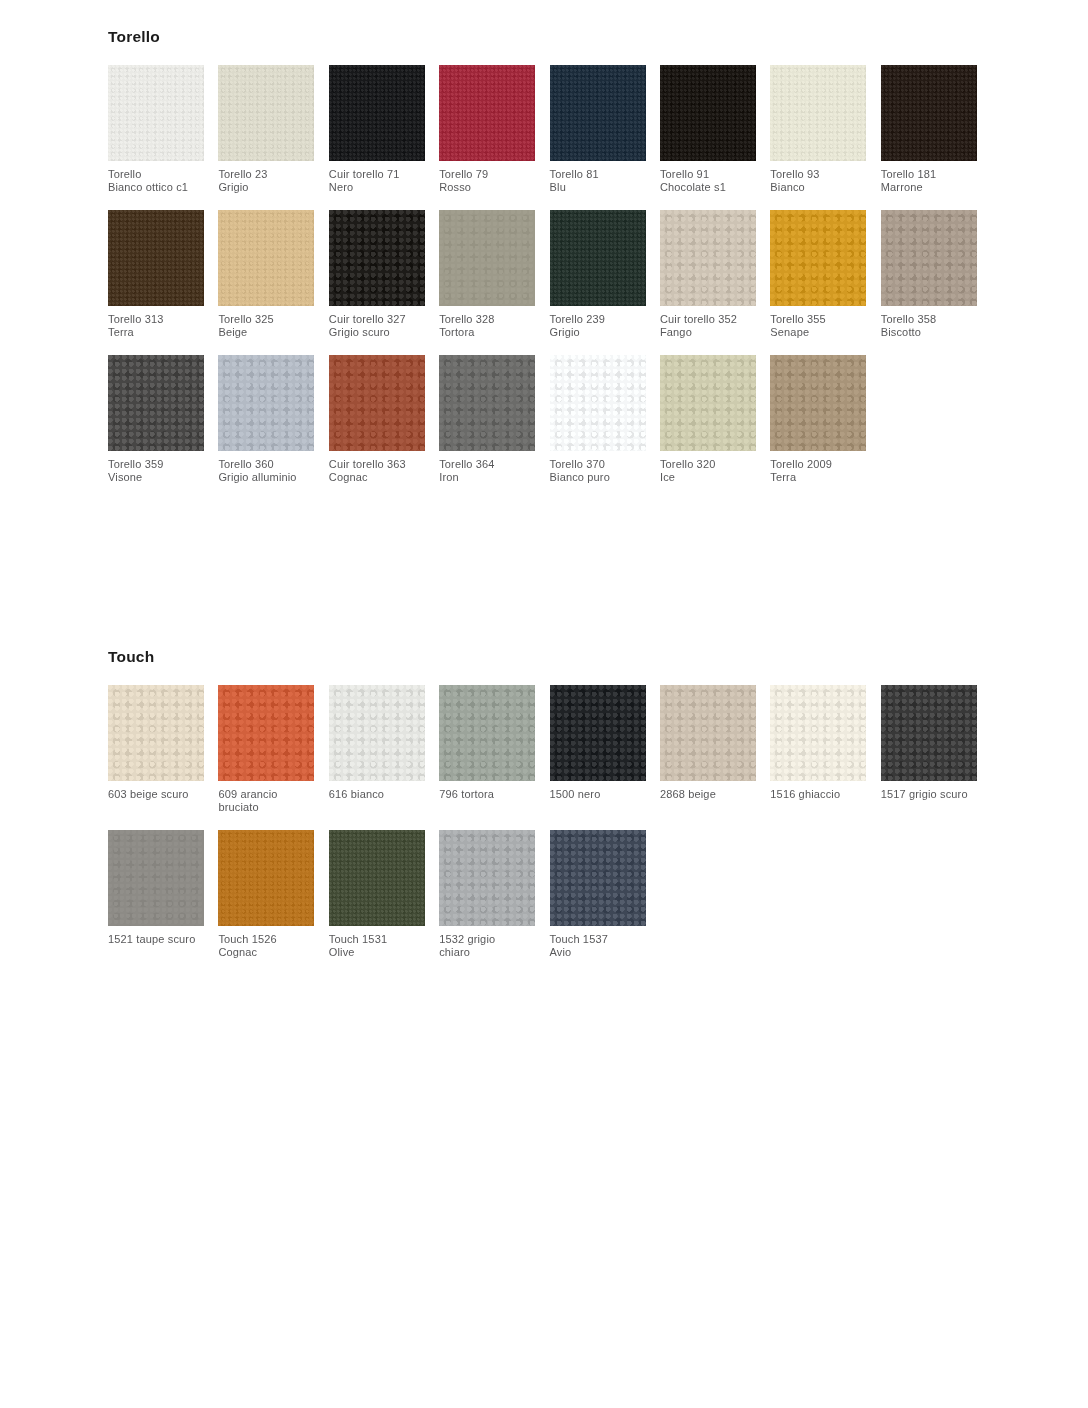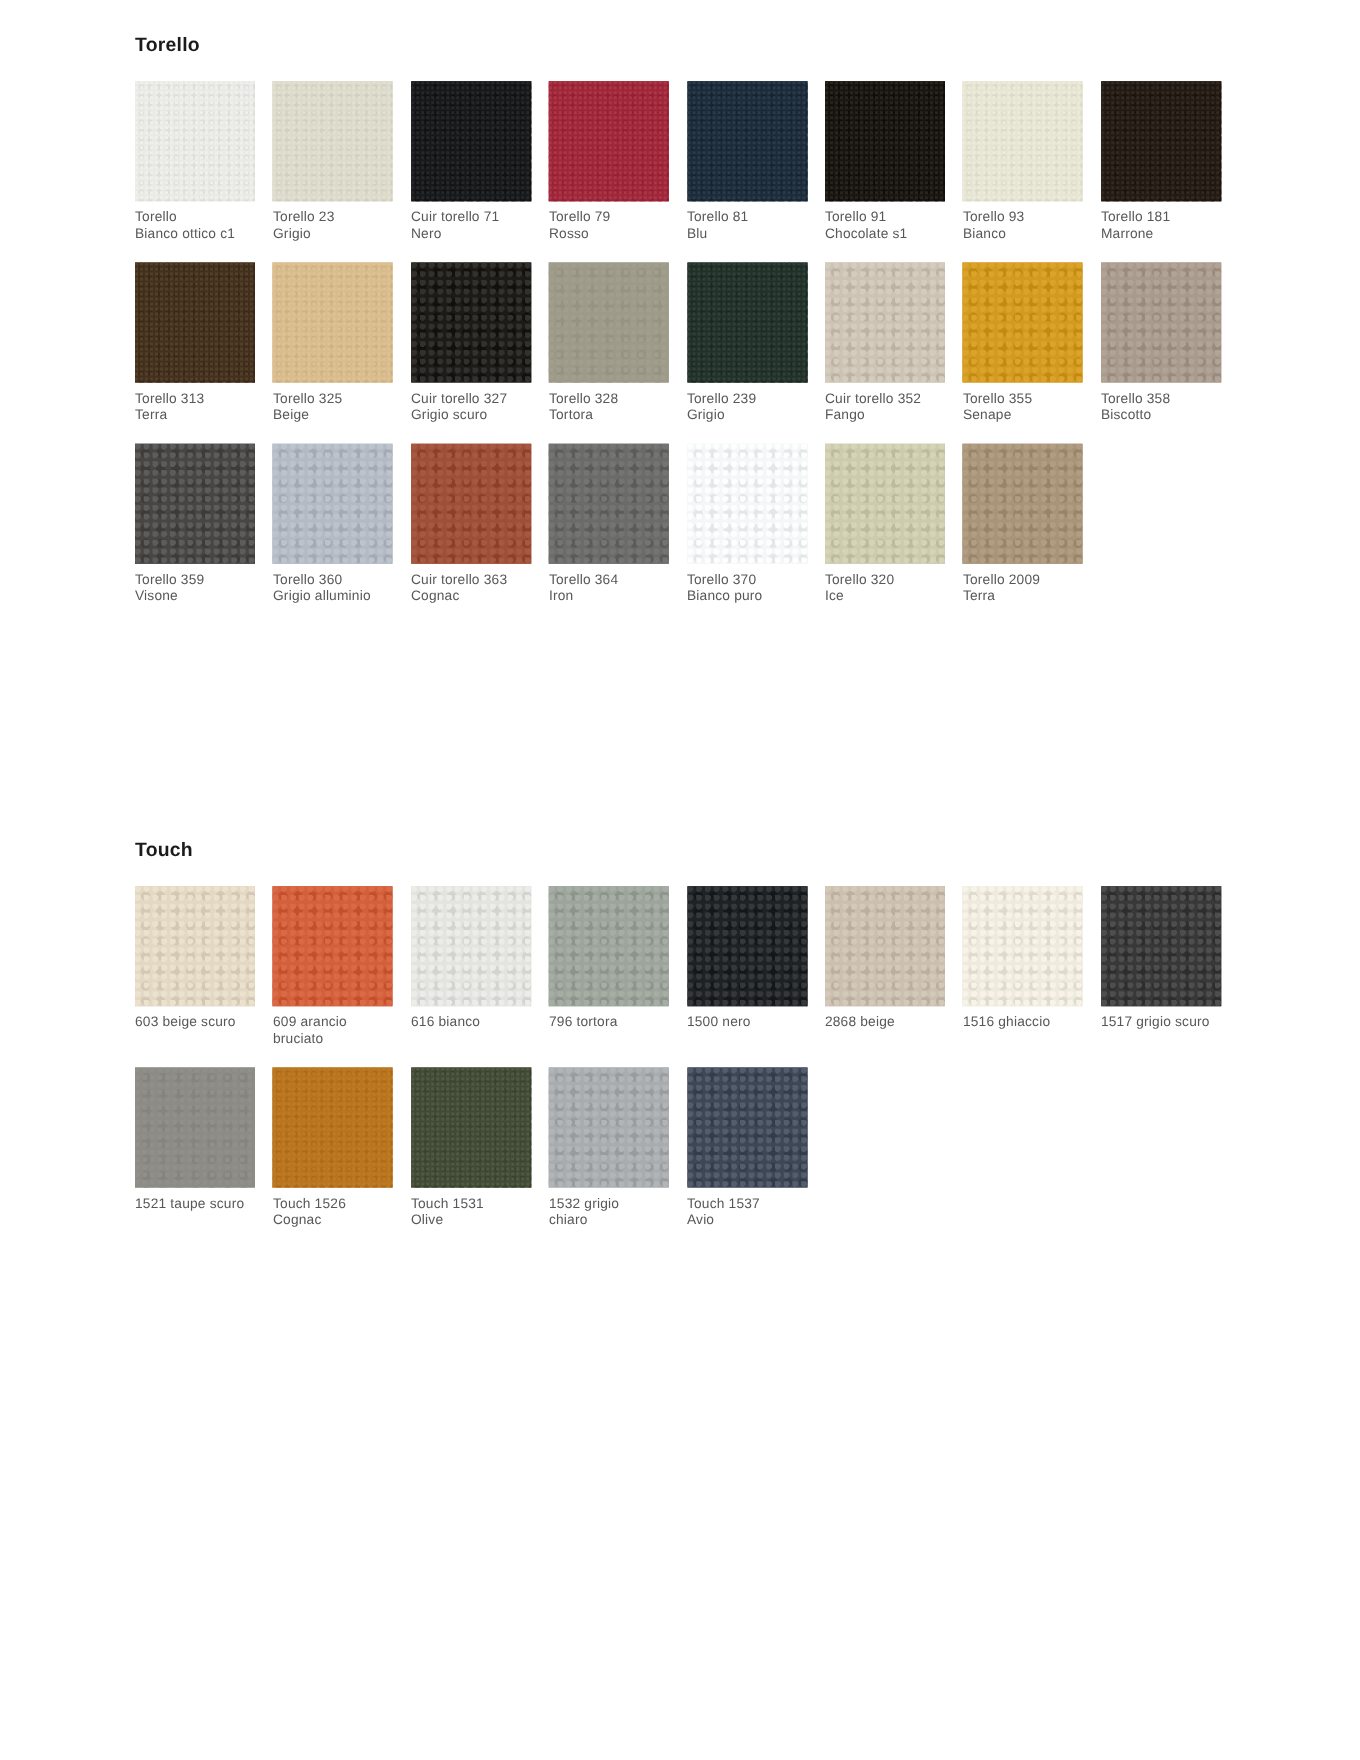--- a/index.html
+++ b/index.html
@@ -24,21 +24,21 @@
     padding: 0;
   }
 
   .section {
     position: absolute;
     left: 108px;
     width: 900px;
   }
 
   #section-torello { top: 28px; }
-  #section-touch   { top: 672px; }
+  #section-touch   { top: 648px; }
 
   .section-title {
     font-size: 15.5px;
     font-weight: bold;
     color: #1b1b1b;
     letter-spacing: 0.2px;
     margin: 0 0 20px 0;
     line-height: 1.1;
   }
 

